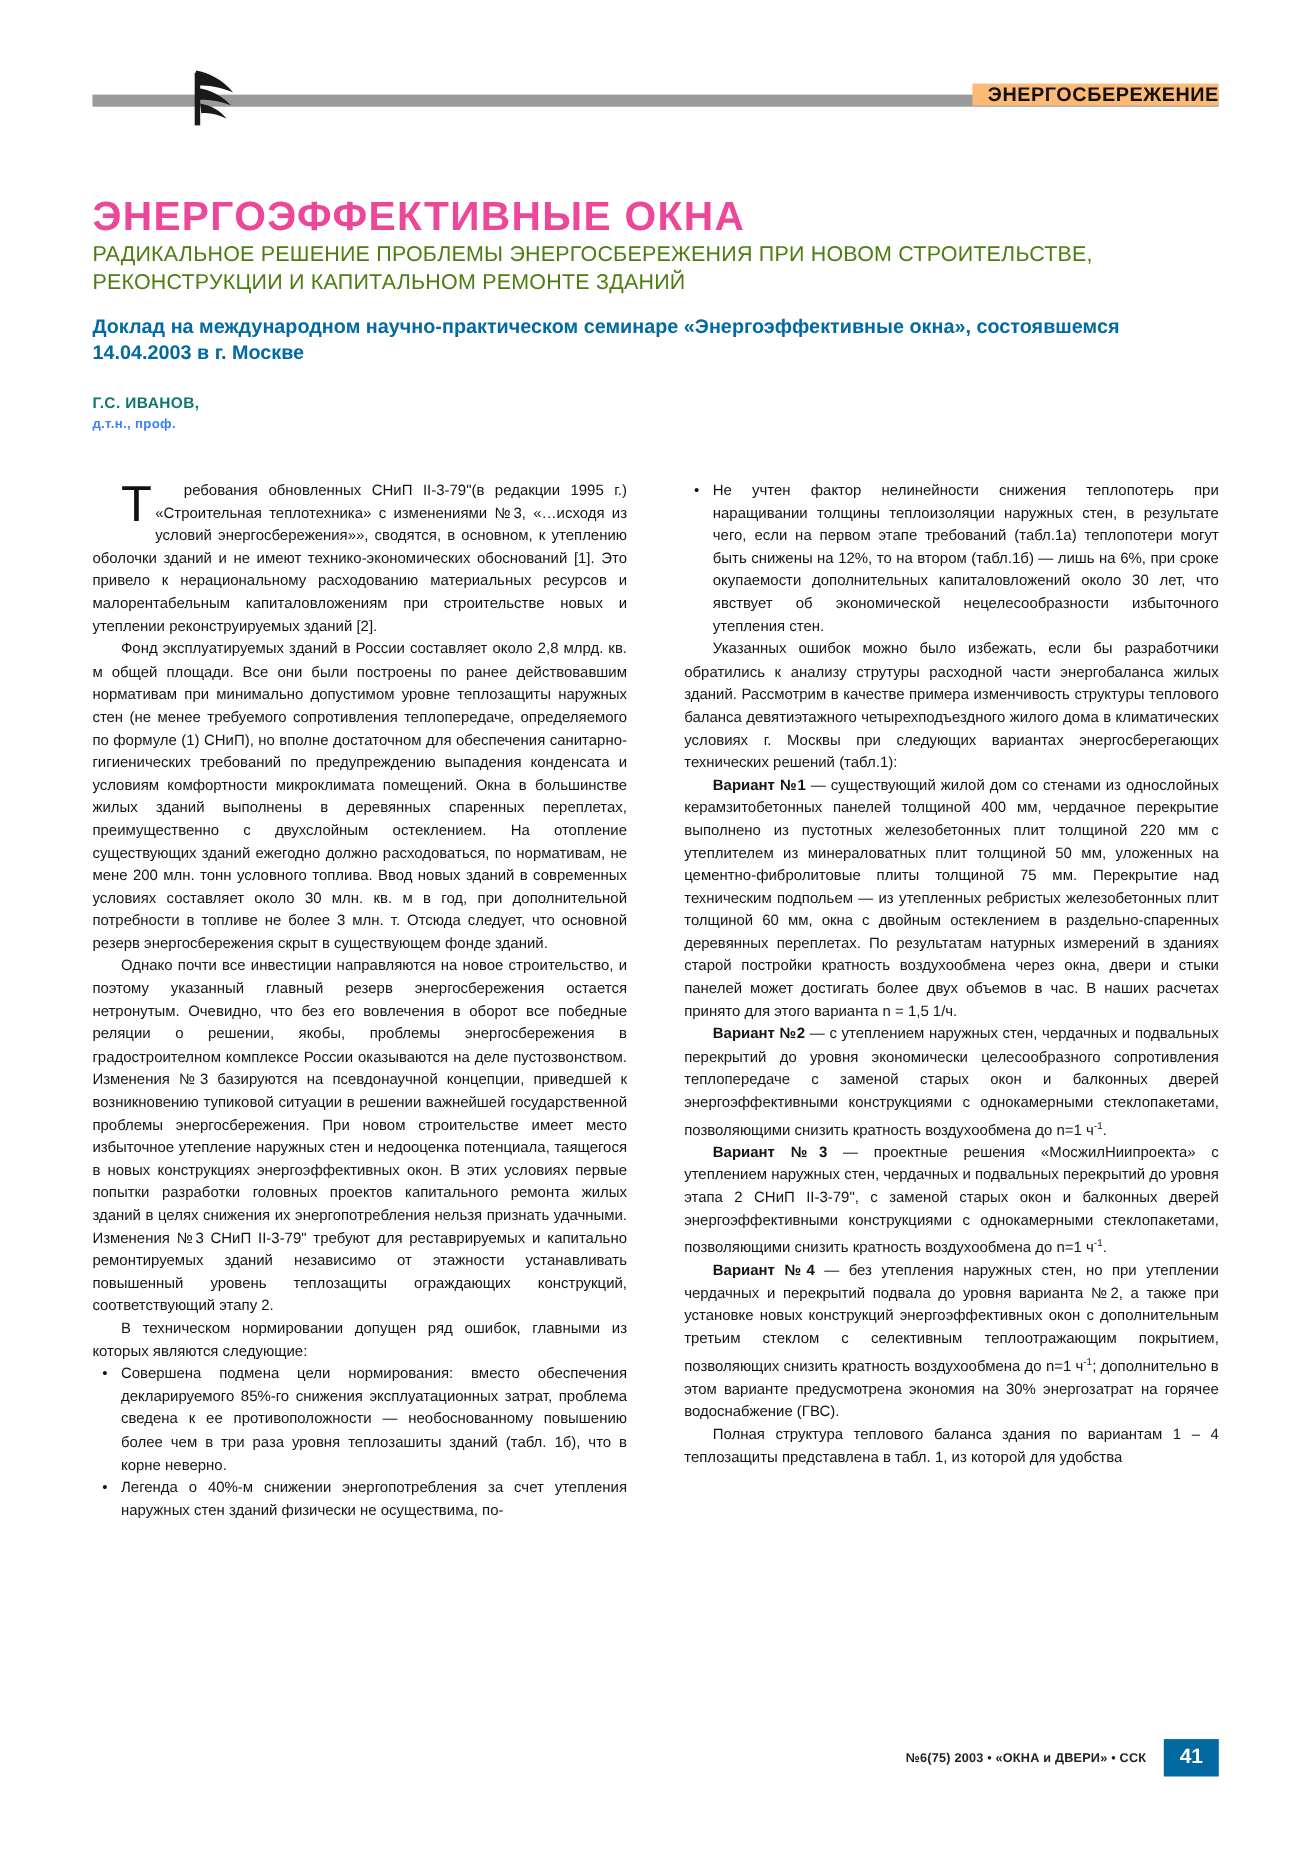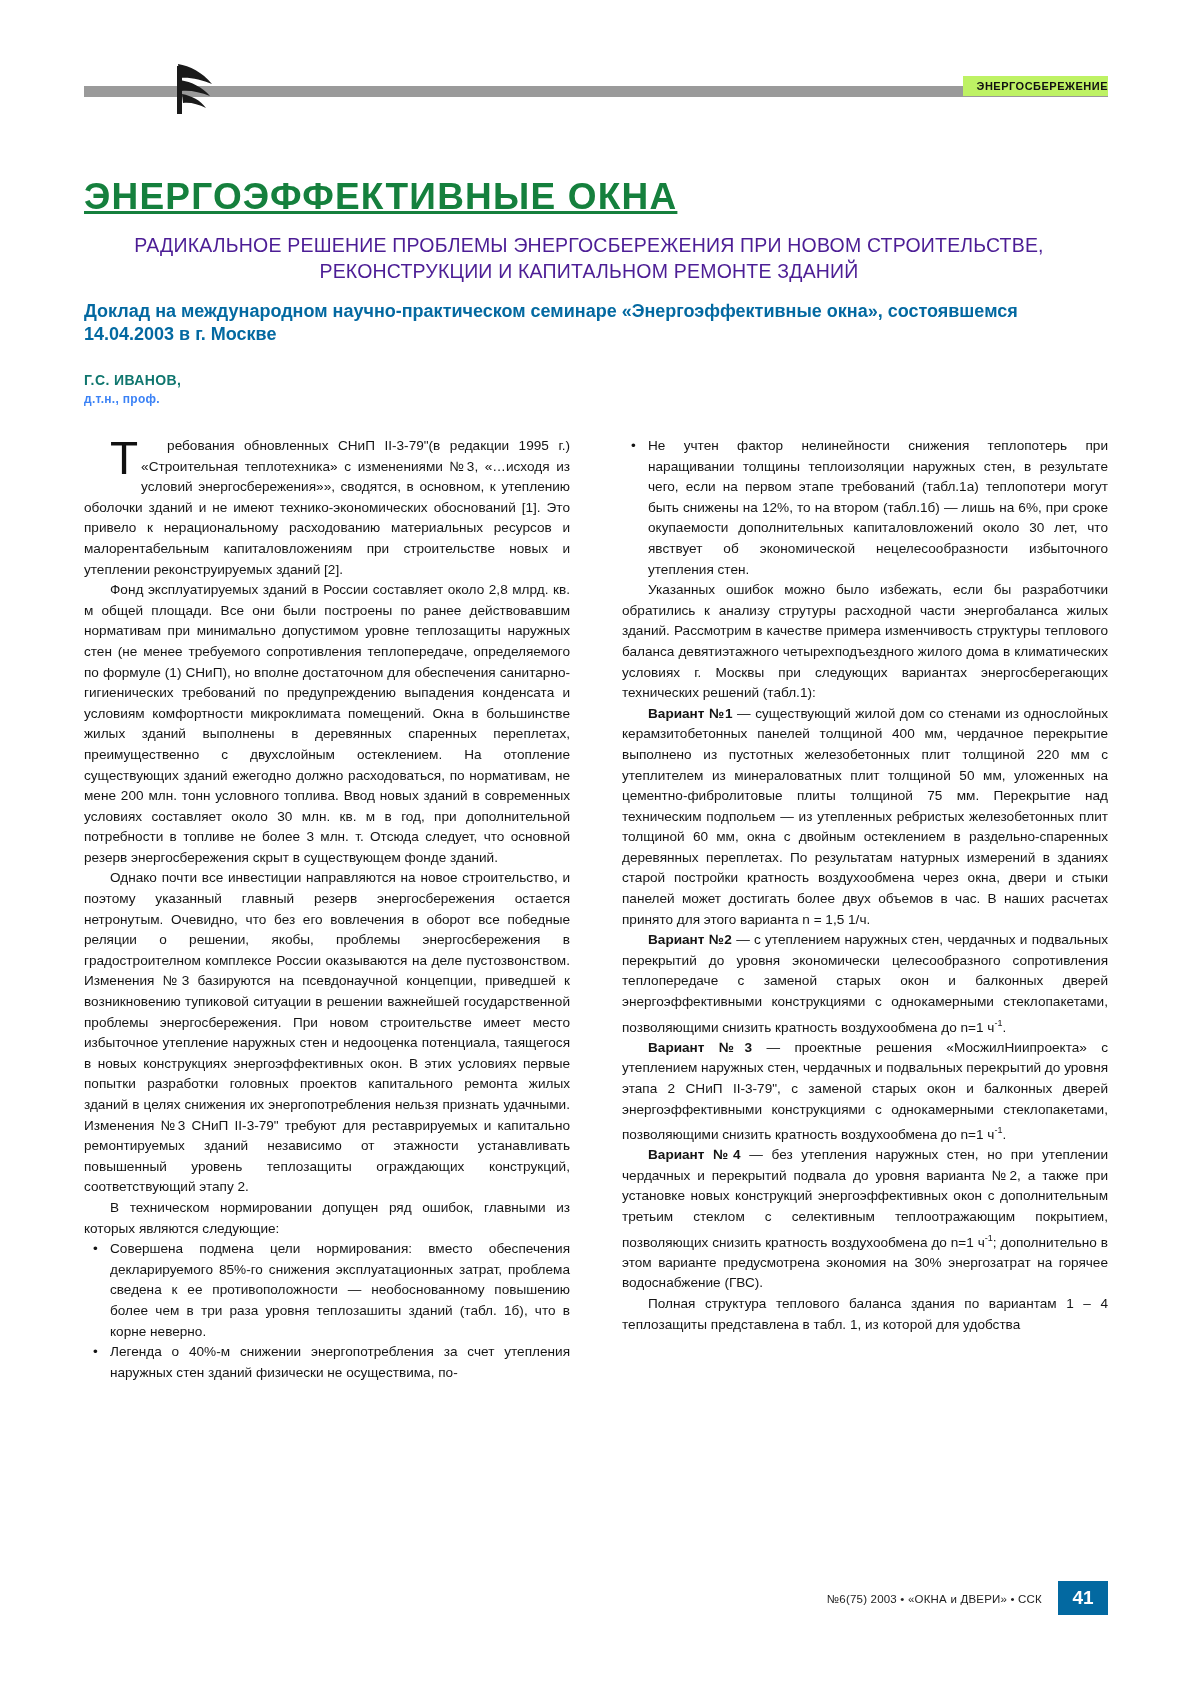--- a/index.html
+++ b/index.html
@@ -44,53 +44,51 @@
     left: 84px;
     top: -4px;
     width: 56px;
     height: 60px;
   }
   .header-logo svg { display:block; }
   .header-title {
     position: absolute;
     right: 0;
     top: 14px;
-    font-size: 11px;
+    font-size: 18px;
     font-weight: bold;
     letter-spacing: 0.5px;
     color: #111;
-    background: #bef264;
+    background: #fdba74;
     padding-left: 14px;
     line-height: 20px;
   }
 
   
   .titleblock {
     position: absolute;
     left: 84px;
     top: 176px;
     width: 1024px;
   }
   .doc-title {
     font-size: 37px;
     font-weight: bold;
     letter-spacing: 1.2px;
-    color: #15803d;
-    margin: 0 0 14px 0;
+    color: #ec4899;
+    margin: 0 0 0 0;
     line-height: 42px;
-    text-decoration: underline;
   }
   .doc-subtitle {
     font-size: 19.5px;
-    color: #4c1d95;
+    color: #4d7c0f;
     line-height: 26px;
     letter-spacing: 0.2px;
     margin: 0 0 16px 0;
     max-width: 1010px;
-    text-align: center;
   }
   .doc-lead {
     font-size: 18px;
     font-weight: bold;
     color: #0369a1;
     line-height: 23px;
     margin: 0 0 26px 0;
     max-width: 940px;
   }
   .author-name {
@@ -163,21 +161,21 @@
     left: 84px;
     bottom: 72px;
     width: 1024px;
     height: 34px;
   }
   .footer-text {
     position: absolute;
     right: 66px;
     bottom: 6px;
     font-size: 11.5px;
-    font-weight: normal;
+    font-weight: bold;
     color: #222;
     letter-spacing: 0.2px;
   }
   .page-number-box {
     position: absolute;
     right: 0;
     bottom: -4px;
     width: 50px;
     height: 34px;
     background: #0369a1;

